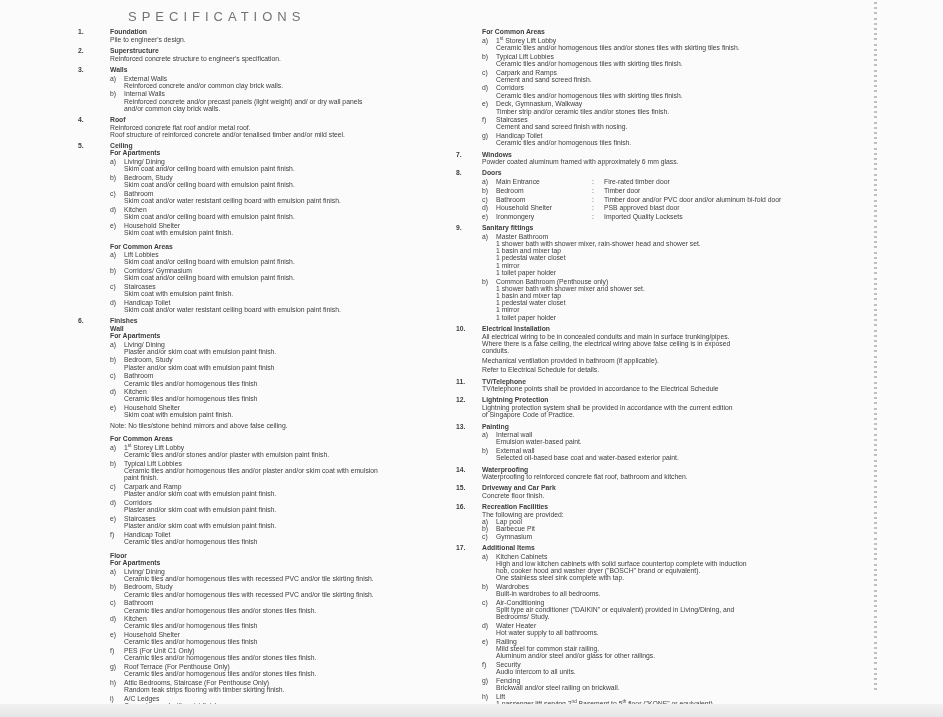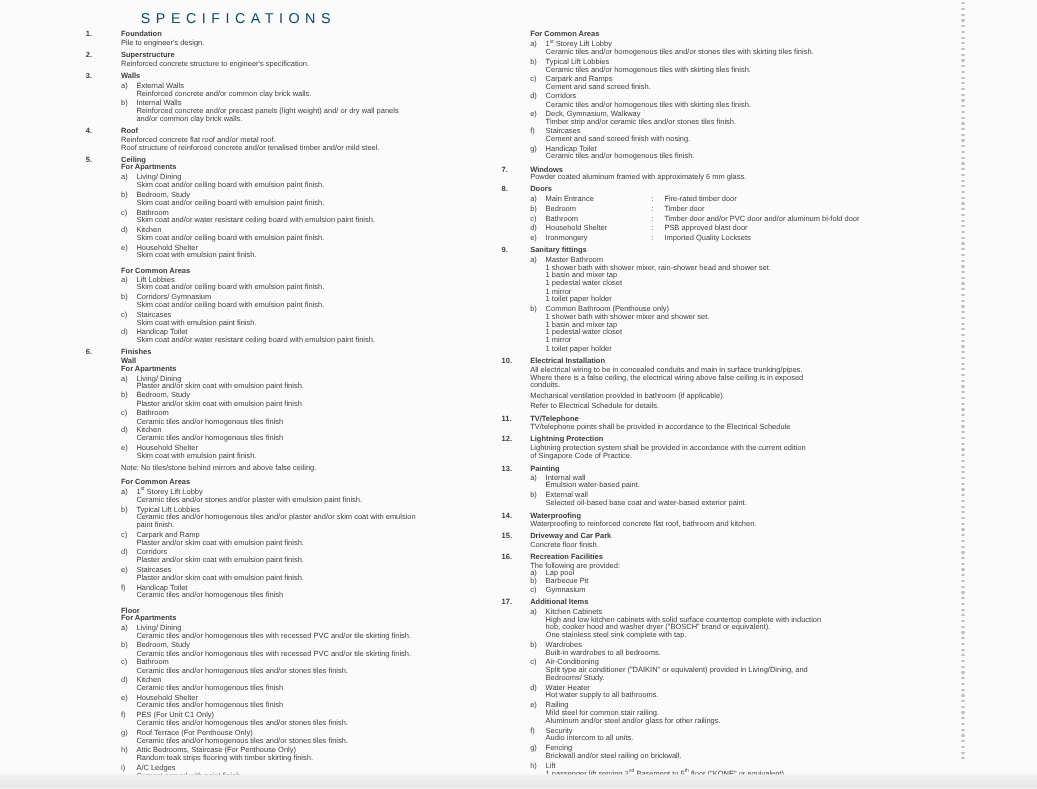--- a/index.html
+++ b/index.html
@@ -6,21 +6,21 @@
   body{
     width:943px;height:717px;position:relative;overflow:hidden;
     background:#fbfbfb;
     font-family:"Liberation Sans","DejaVu Sans",sans-serif;
     color:#3d3d3d;
     font-size:6.8px;line-height:7.2px;
   }
   #page{position:absolute;inset:0;}
   .page-title{
     position:absolute;left:128px;top:13px;
-    font-size:13px;letter-spacing:5px;color:#0c4a6e;font-weight:400;
+    font-size:13px;letter-spacing:5px;color:#737373;font-weight:400;
   }
   .col{position:absolute;top:28px;}
   #col-left{left:78px;width:384px;}
   #col-right{left:456px;width:416px;}
   .section{display:flex;margin-bottom:4px;}
   .sec-num{width:32px;flex:none;font-weight:bold;}
   #col-right .sec-num{width:26px;}
   .sec-body{flex:1;min-width:0;}
   .sec-title{font-weight:bold;}
   .head{font-weight:bold;margin-top:2px;}

